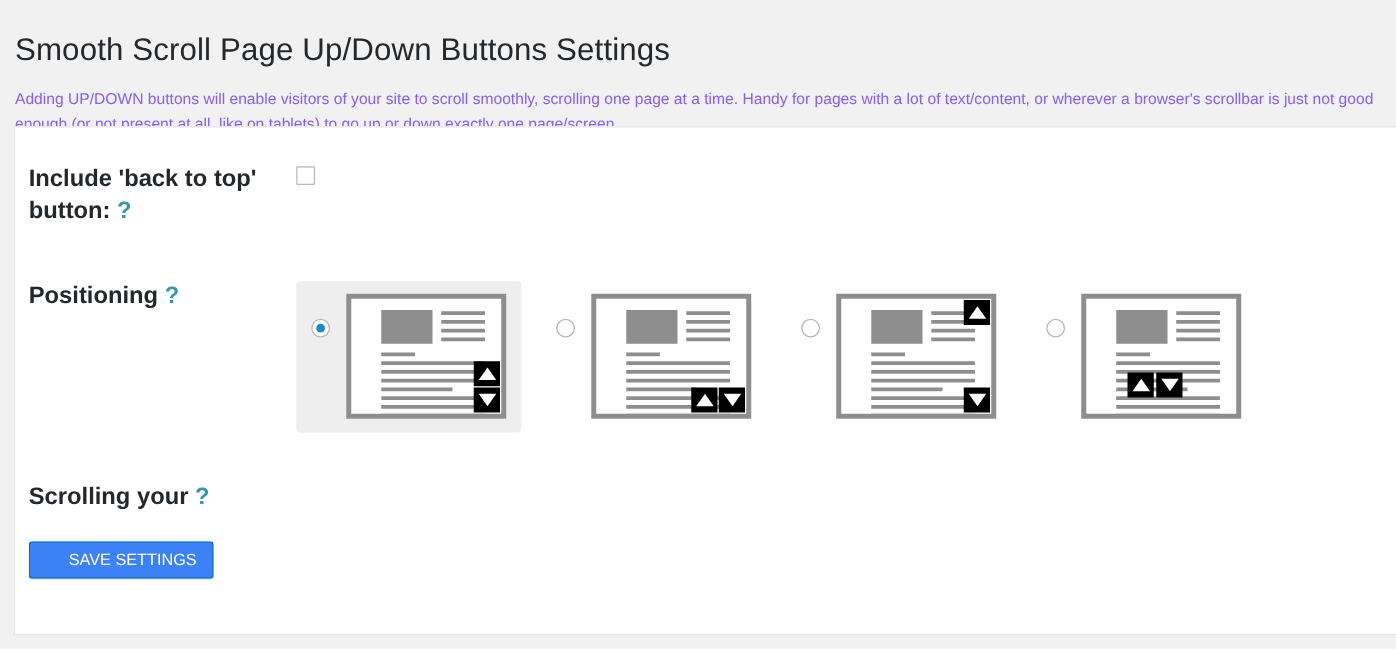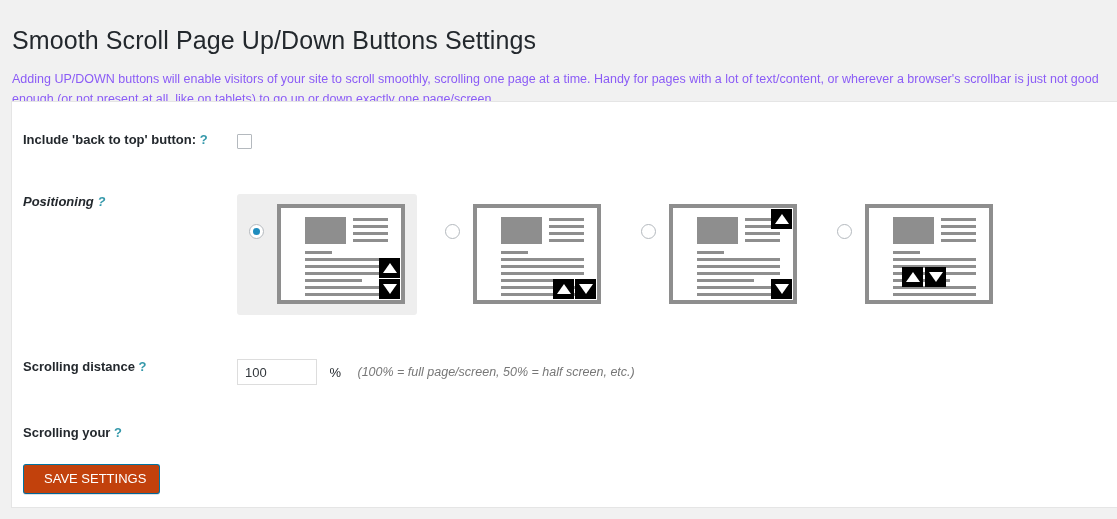--- a/index.html
+++ b/index.html
@@ -49,21 +49,21 @@
 
   .form-row {
     display: flex;
     align-items: flex-start;
   }
 
   .row-label {
     width: 225px;
     padding-left: 11px;
     box-sizing: border-box;
-    font-size: 13px;
+    font-size: 19px;
     font-weight: bold;
     color: #23282d;
     line-height: 1.3;
     flex: 0 0 225px;
   }
   .help {
     color: #3498aa;
     font-weight: bold;
     cursor: help;
     text-decoration: none;
@@ -80,21 +80,21 @@
     height: 15px;
     border: 1px solid #b4b9be;
     background: #fff;
     display: inline-block;
     box-sizing: border-box;
     border-radius: 1px;
     vertical-align: middle;
   }
 
   
-  .row-positioning { margin-top: 44px; font-style: italic; }
+  .row-positioning { margin-top: 44px; }
   .pos-options {
     display: flex;
     align-items: flex-start;
   }
   .pos-option {
     display: flex;
     align-items: flex-start;
     padding: 10px 12px 11px 12px;
     box-sizing: border-box;
     border-radius: 3px;
@@ -234,27 +234,27 @@
     font-size: 12.5px;
     color: #777;
     font-style: italic;
     margin-left: 12px;
     vertical-align: middle;
   }
 
   .save-btn {
     margin: 22px 0 0 11px;
     display: inline-block;
-    background: #c2410c;
+    background: #3b82f6;
     border: 1px solid #0074a2;
     border-bottom-color: #006799;
     color: #fff;
     font-family: "Liberation Sans", sans-serif;
     font-size: 13px;
-    padding: 7px 13px 8px 20px;
+    padding: 7px 13px 8px 31px;
     border-radius: 3px;
     cursor: pointer;
     line-height: 1;
     box-shadow: 0 1px 0 rgba(0,0,0,0.12);
   }
 </style>
 </head>
 <body>
 
 <div class="page-header">
@@ -398,31 +398,20 @@
                 <span class="tri down"></span>
               </div>
           </div>
         </div>
 
       </div>
     </div>
   </div>
 
   
-  <div class="form-row row-distance">
-    <div class="row-label">
-      <span>Scrolling distance</span>
-      <span class="help">?</span>
-    </div>
-    <div class="row-field">
-      <input class="txtfield" type="text" value="100" style="">
-      <span class="unit">%</span>
-      <span class="hint">(100% = full page/screen, 50% = half screen, etc.)</span>
-    </div>
-  </div>
 
   
   <div class="form-row row-speed">
     <div class="row-label">
       <span>Scrolling your</span>
       <span class="help">?</span>
     </div>
   </div>
 
   <button class="save-btn">SAVE SETTINGS</button>

